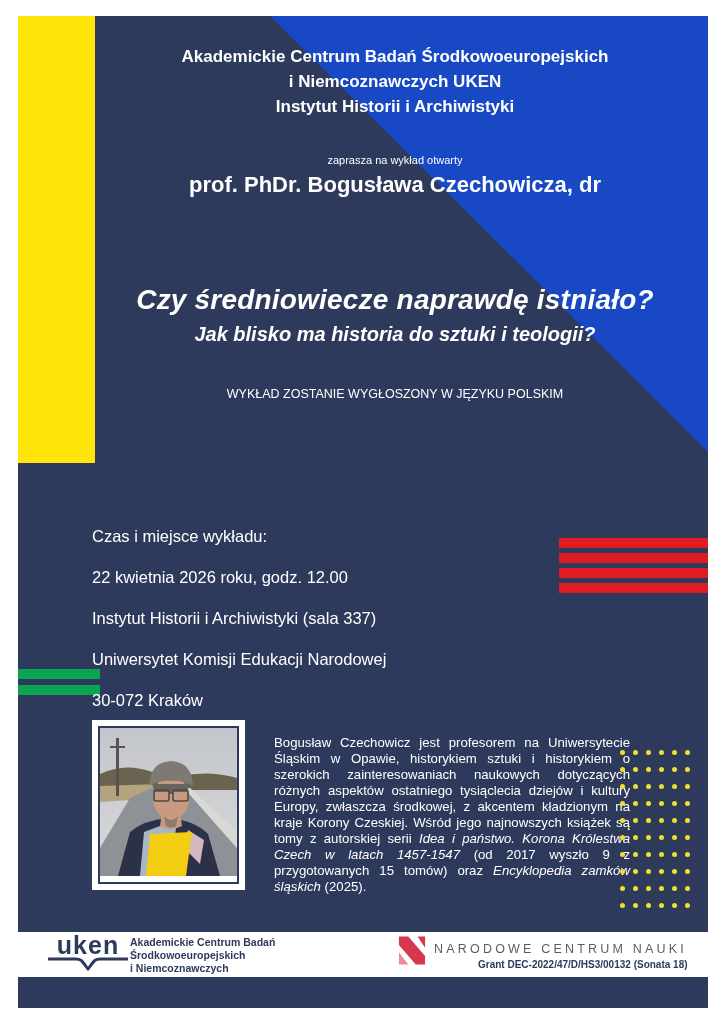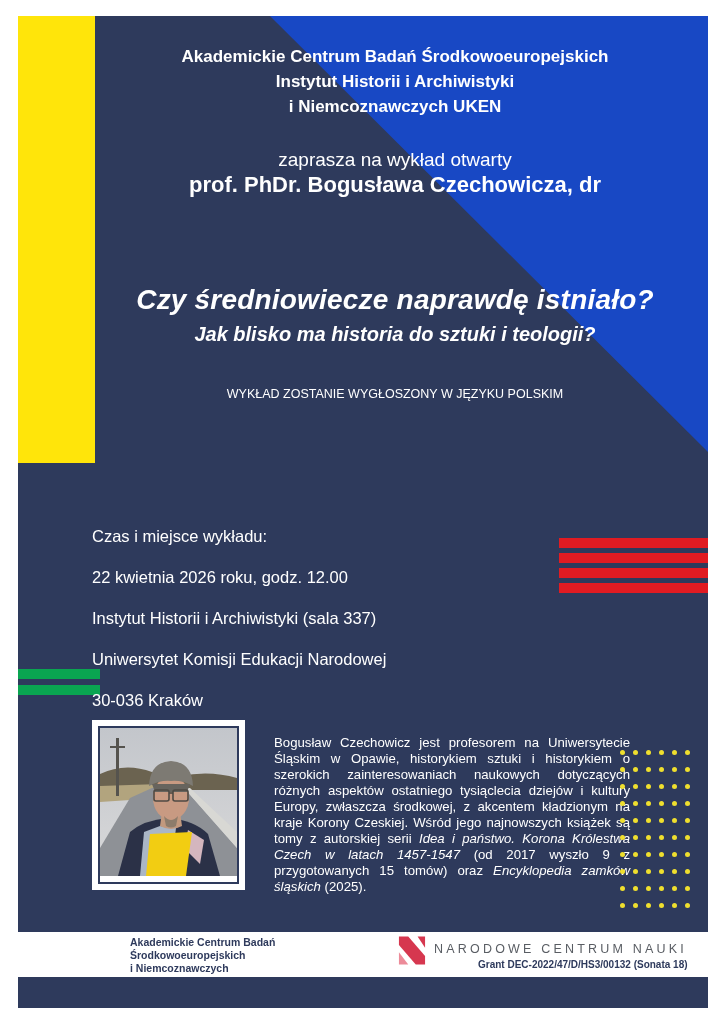--- a/index.html
+++ b/index.html
@@ -14,21 +14,21 @@
   }
   .diag-svg{position:absolute;left:0;top:0;}
   .yellow-stripe{
     position:absolute;left:0;top:0;width:77px;height:447px;
     background:var(--accent-yellow,#ffe50a);
   }
   
   .org-block{position:absolute;left:77px;top:28px;width:600px;text-align:center;z-index:3;}
   .org-line{font-size:17px;font-weight:bold;line-height:25px;}
   .invite-block{position:absolute;left:77px;top:133px;width:600px;text-align:center;z-index:3;}
-  .invite-line{font-size:19px;line-height:22px;}
+  .invite-line{font-size:11px;line-height:22px;}
   .speaker-line{font-size:22px;font-weight:bold;line-height:27px;}
   .title-block{position:absolute;left:40px;top:266px;width:674px;text-align:center;z-index:3;}
   .lecture-title{font-size:28px;font-weight:bold;font-style:italic;line-height:36px;letter-spacing:0.2px;}
   .lecture-subtitle{font-size:20px;font-weight:bold;font-style:italic;line-height:26px;margin-top:3px;}
   .lang-note{position:absolute;left:77px;top:371px;width:600px;text-align:center;font-size:12.5px;z-index:3;}
   
   .details-block{position:absolute;left:74px;top:492px;width:420px;z-index:3;}
   .details-line{font-size:16.5px;line-height:25px;margin-top:16px;}
   
   .red-stripes{position:absolute;right:0;top:522px;width:149px;z-index:2;}
@@ -76,42 +76,42 @@
 <div class="poster">
 
   <svg class="diag-svg" width="690" height="992" viewBox="0 0 690 992" preserveAspectRatio="none">
     <polygon points="252,0 690,0 690,436" fill="#1848c4"></polygon>
   </svg>
 
   <div class="yellow-stripe"></div>
 
   <div class="org-block">
     <div class="org-line">Akademickie Centrum Badań Środkowoeuropejskich</div>
+    <div class="org-line">i Niemcoznawczych UKEN</div>
     <div class="org-line">Instytut Historii i Archiwistyki</div>
-    <div class="org-line">i Niemcoznawczych UKEN</div>
   </div>
 
   <div class="invite-block">
     <div class="invite-line">zaprasza na wykład otwarty</div>
     <div class="speaker-line">prof. PhDr. Bogusława Czechowicza, dr</div>
   </div>
 
   <div class="title-block">
     <div class="lecture-title">Czy średniowiecze naprawdę istniało?</div>
     <div class="lecture-subtitle">Jak blisko ma historia do sztuki i teologii?</div>
   </div>
 
   <div class="lang-note">WYKŁAD ZOSTANIE WYGŁOSZONY W JĘZYKU POLSKIM</div>
 
   <div class="details-block">
     <div class="details-line">Czas i miejsce wykładu:</div>
     <div class="details-line">22 kwietnia 2026 roku, godz. 12.00</div>
     <div class="details-line">Instytut Historii i Archiwistyki (sala 337)</div>
     <div class="details-line">Uniwersytet Komisji Edukacji Narodowej</div>
-    <div class="details-line">30-036 Kraków</div>
+    <div class="details-line">30-072 Kraków</div>
   </div>
 
   <div class="red-stripes">
     <div class="red-stripe"></div>
     <div class="red-stripe"></div>
     <div class="red-stripe"></div>
     <div class="red-stripe"></div>
   </div>
 
   <div class="green-stripes">
@@ -210,20 +210,26 @@
       <div class="dot"></div>
       <div class="dot"></div>
       <div class="dot"></div>
       <div class="dot"></div>
       <div class="dot"></div>
       <div class="dot"></div>
       <div class="dot"></div>
     </div>
 
   <div class="footer-band">
+    <div class="uken-logo">
+      <div class="uken-word">uken</div>
+      <svg class="uken-glyph" width="84" height="15" viewBox="0 0 84 15">
+        <path d="M2,2 H30 C35,2 36,4 39,8 C41,11 42,12 42,12 C42,12 43,11 45,8 C48,4 49,2 54,2 H82" fill="none" stroke="#2e3a5c" stroke-width="3"></path>
+      </svg>
+    </div>
     <div class="acbs-text">
       <div>Akademickie Centrum Badań</div>
       <div>Środkowoeuropejskich</div>
       <div>i Niemcoznawczych</div>
     </div>
     <svg class="ncn-logo" width="28" height="29" viewBox="0 0 30 30">
       <polygon points="1,0 11,0 29,21 29,30 19,30 1,9" fill="#d6374f"></polygon>
       <polygon points="21,0 29,0 29,12" fill="#d6374f"></polygon>
       <polygon points="1,17 11,30 1,30" fill="#ec8b99"></polygon>
     </svg>

